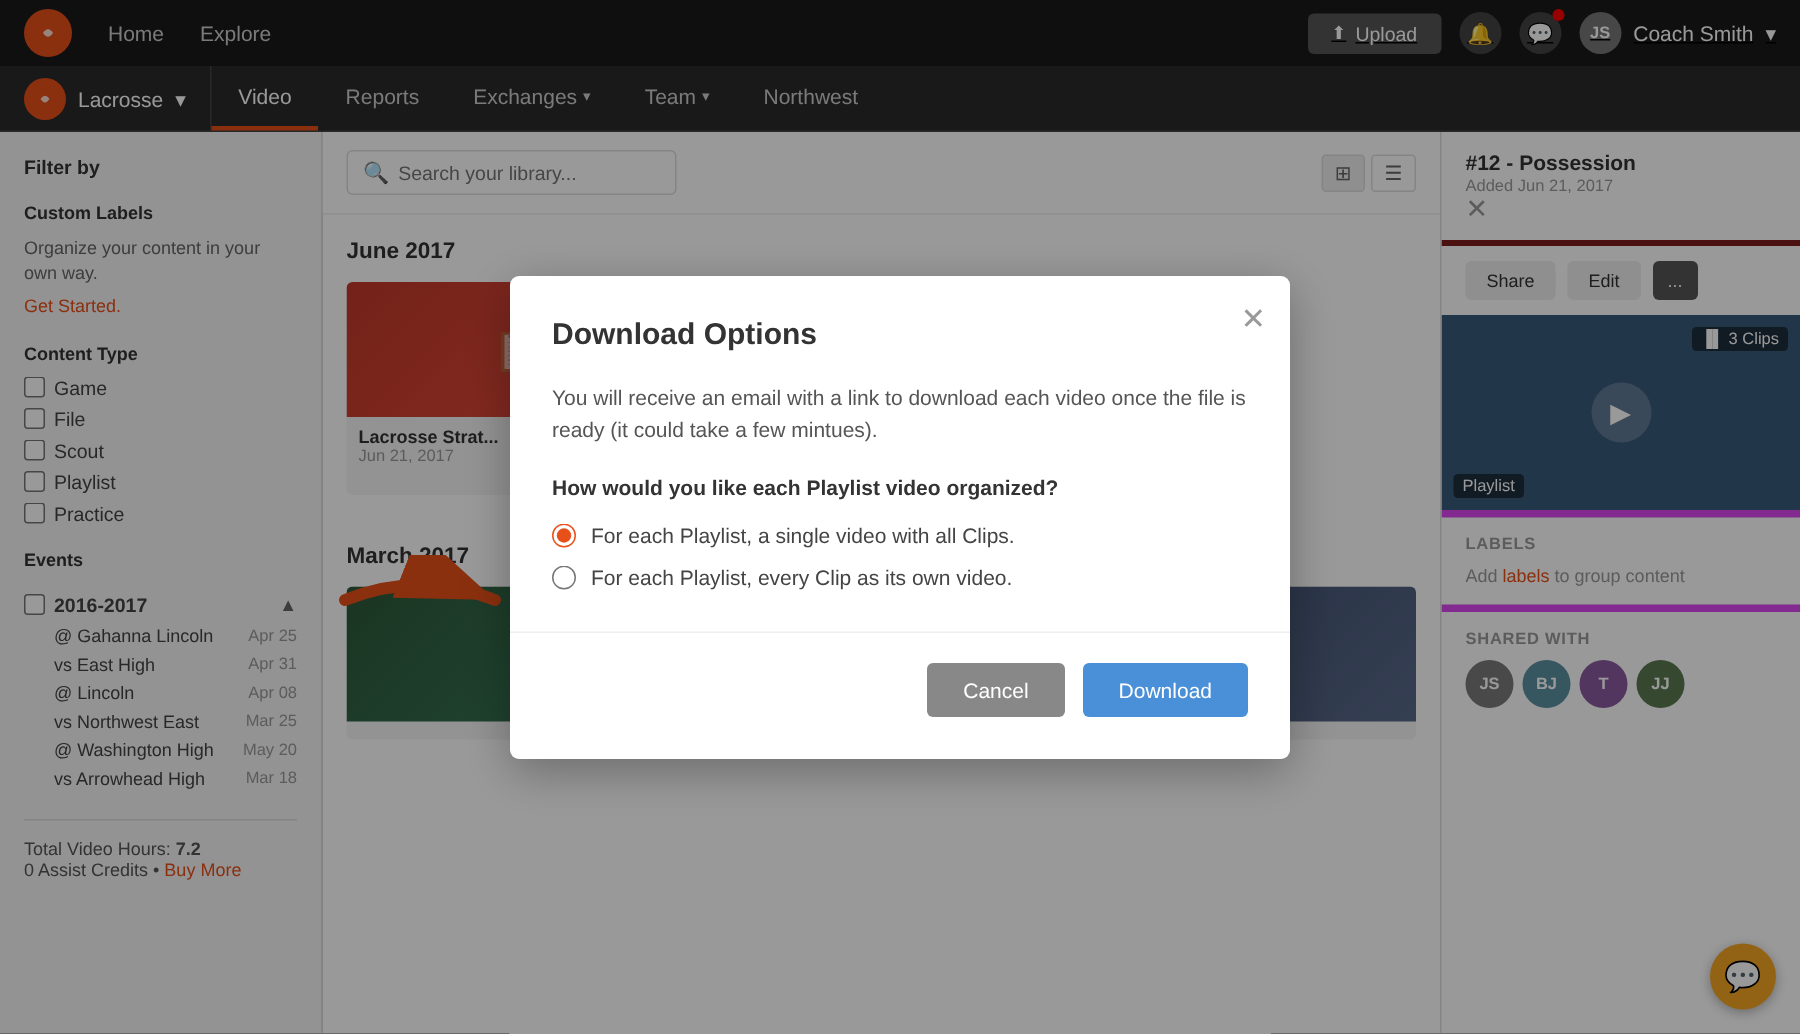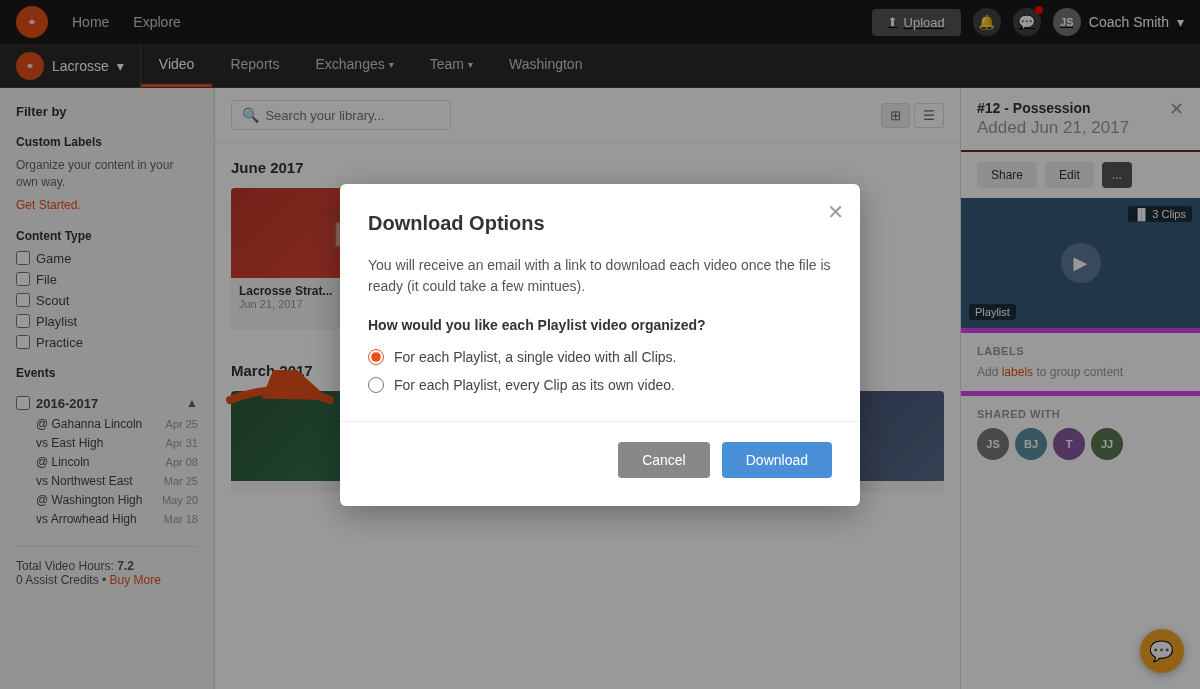--- a/index.html
+++ b/index.html
@@ -134,23 +134,23 @@
     .video-date { font-size: 11px; color: #999; }
 
     
     .right-panel {
       width: 240px;
       background: #fff;
       border-left: 1px solid #ddd;
       flex-shrink: 0;
       overflow-y: auto;
     }
-    .right-panel-header { padding: 12px 16px; border-bottom: 2px solid #7f1d1d; display: flex; justify-content: space-between; align-items: flex-start; }
+    .right-panel-header { padding: 12px 16px; border-bottom: 4px solid #7f1d1d; display: flex; align-items: flex-start; flex-direction: column; }
     .right-panel-title { font-size: 14px; font-weight: 600; color: #333; }
-    .right-panel-date { font-size: 17px; color: #999; margin-top: 2px; }
+    .right-panel-date { font-size: 11px; color: #999; margin-top: 2px; }
     .close-btn { background: none; border: none; font-size: 18px; color: #999; cursor: pointer; line-height: 1; }
     .panel-actions { padding: 10px 16px; display: flex; gap: 8px; }
     .btn-share { background: #eee; border: none; padding: 6px 14px; border-radius: 4px; font-size: 12px; color: #333; cursor: pointer; }
     .btn-edit { background: #eee; border: none; padding: 6px 14px; border-radius: 4px; font-size: 12px; color: #333; cursor: pointer; }
     .btn-more { background: #555; border: none; padding: 6px 10px; border-radius: 4px; font-size: 12px; color: white; cursor: pointer; }
     .panel-video { width: 100%; height: 130px; background: #3a5a7a; position: relative; display: flex; align-items: center; justify-content: center; }
     .play-btn { width: 40px; height: 40px; background: rgba(255,255,255,0.2); border-radius: 50%; display: flex; align-items: center; justify-content: center; color: white; font-size: 18px; }
     .clip-count { position: absolute; top: 8px; right: 8px; background: rgba(0,0,0,0.5); color: white; font-size: 11px; padding: 2px 6px; border-radius: 3px; }
     .panel-label { position: absolute; bottom: 8px; left: 8px; background: rgba(0,0,0,0.5); color: white; font-size: 11px; padding: 2px 6px; border-radius: 3px; }
     .panel-section { padding: 12px 16px; border-top: 5px solid #d946ef; }
@@ -256,21 +256,21 @@
     <a class="active">Video</a>
     <a>Reports</a>
     <a>
         <span>Exchanges</span>
         <span class="arrow">▾</span>
       </a>
     <a>
         <span>Team</span>
         <span class="arrow">▾</span>
       </a>
-    <a>Washington</a>
+    <a>Northwest</a>
   </div>
 </nav>
 
 <div class="main-layout">
 
   <aside class="sidebar">
     <h3>Filter by</h3>
 
     <div class="sidebar-section">
       <h4>Custom Labels</h4>

